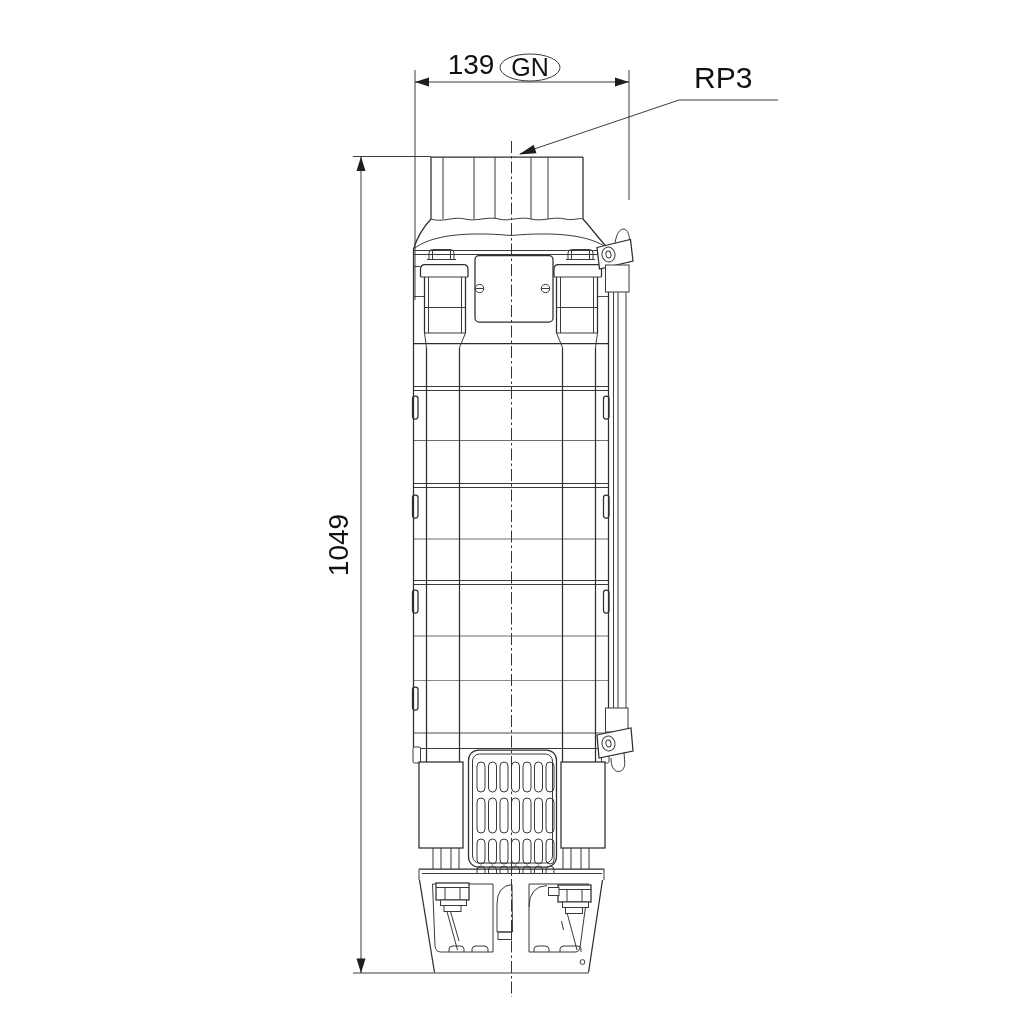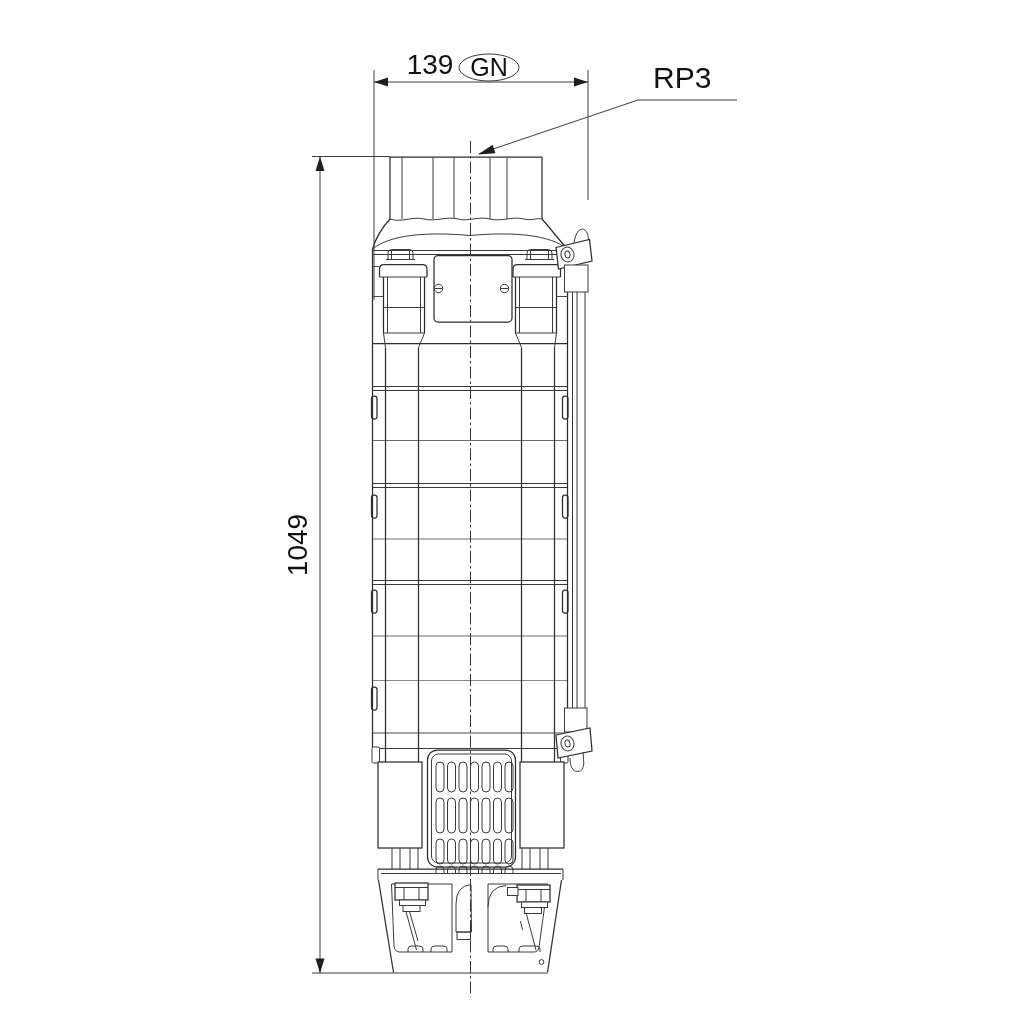--- a/index.html
+++ b/index.html
@@ -1,16 +1,16 @@
 <!DOCTYPE html>
 <html><head>
 <meta charset="utf-8">
 <style>
   html,body{margin:0;padding:0;background:#ffffff;}
-  .canvas{position:relative;width:924px;height:1024px;background:#5eead4;overflow:hidden;}
+  .canvas{position:relative;width:924px;height:1024px;background:#5eead4;overflow:hidden;margin-left:41px;}
   svg{display:block;}
   svg text{font-family:"Liberation Sans","DejaVu Sans",sans-serif;fill:#111;}
   .t-dim{font-size:28px;}
   .t-port{font-size:25px;}
   .t-lead{font-size:30px;}
   .ol{stroke:#2e2e2e;stroke-width:1.25;fill:none;}
   .ol1{stroke:#3a3a3a;stroke-width:1;fill:none;}
   .md{stroke:#4a4a4a;stroke-width:1;fill:none;}
   .lt{stroke:#6f6f6f;stroke-width:1;fill:none;}
   .lt2{stroke:#8a8a8a;stroke-width:1;fill:none;}

